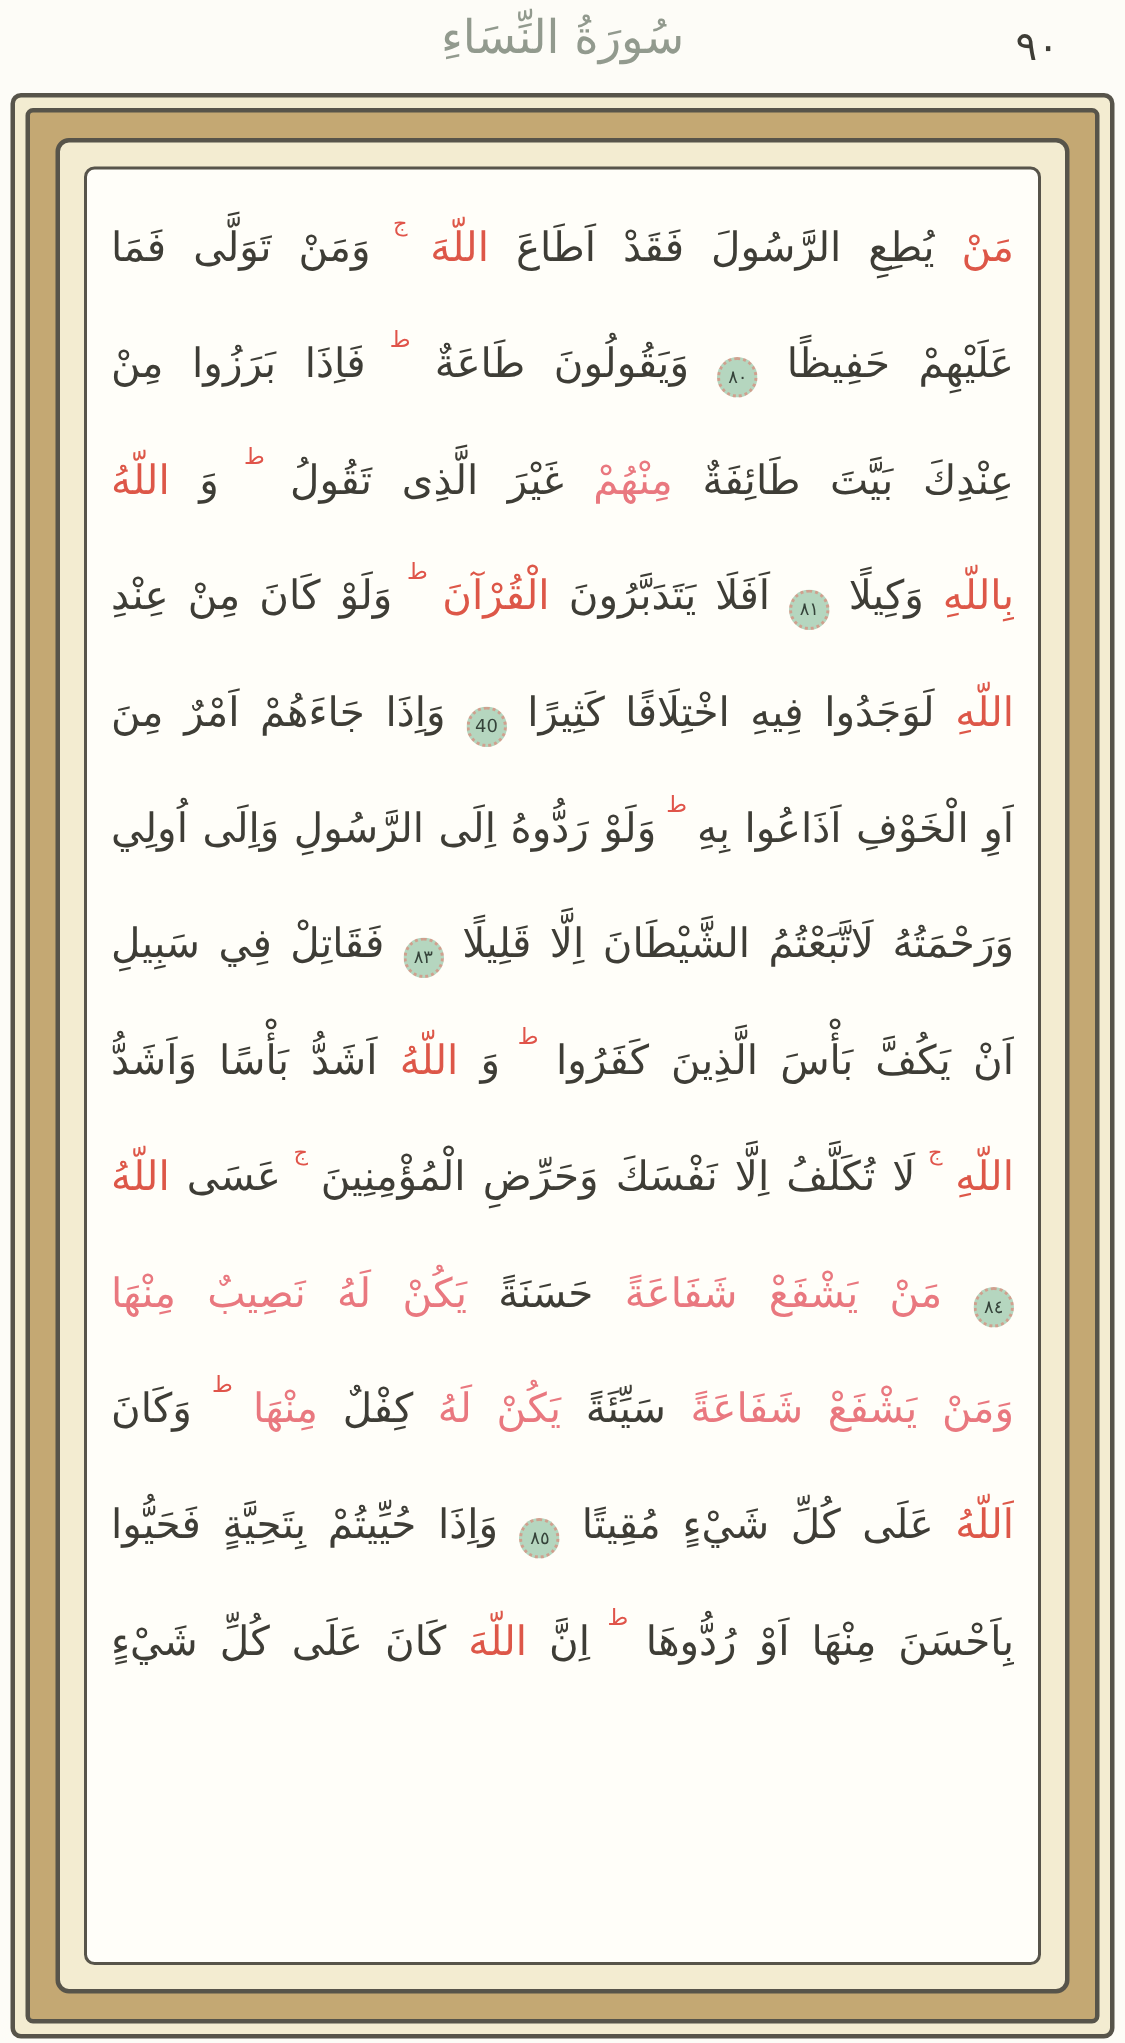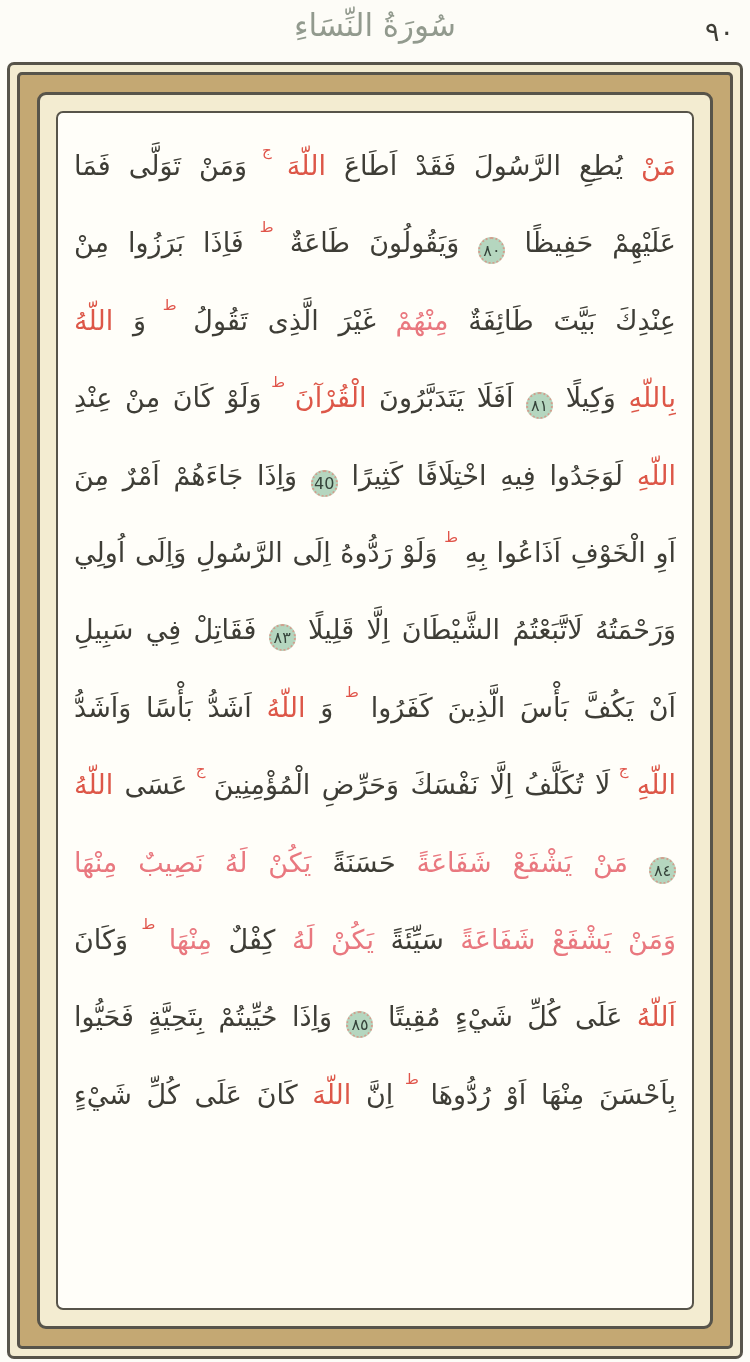--- a/index.html
+++ b/index.html
@@ -10,21 +10,21 @@
     font-family: "DejaVu Sans", sans-serif;
     overflow: hidden;
   }
   .header { position: absolute; top: 0; left: 0; right: 0; height: 62px; }
   .surah-title {
     position: absolute; top: 7px; left: 0; width: 100%;
     text-align: center; font-size: 31px; letter-spacing: 1px;
     color: var(--title-color, #929a8e); direction: rtl;
   }
   .page-num {
-    position: absolute; top: 16px; right: 16px;
+    position: absolute; top: 16px; right: 44px;
     font-size: 27px; color: var(--text, #3e3d36); direction: rtl;
   }
   .frame1 {
     position: absolute; top: 62px; left: 7px; right: 7px; bottom: 3px;
     border: 3px solid var(--frame-line, #57544a);
     border-radius: 7px; background: var(--frame-cream, #f3ecd1);
     padding: 7px;
   }
   .frame2 {
     height: 100%;
@@ -58,21 +58,21 @@
   .waqf {
     font-size: 15px; color: var(--waqf-red, #e0544a);
     vertical-align: 20px; line-height: 0;
     margin: 0 -3px;
   }
   .vmark {
     display: inline-block; width: 27px; height: 27px;
     border-radius: 50%;
     background: var(--marker-fill, #b5d6bf);
     border: 2px dotted var(--marker-ring, #cfa08e);
-    font-size: 16px; line-height: 23px; text-align: center;
+    font-size: 12px; line-height: 23px; text-align: center;
     color: #35433a; vertical-align: -4px;
     text-align-last: center;
   }
 </style>
 </head>
 <body>
 
 <div class="header">
   <div class="surah-title">سُورَةُ النِّسَاءِ</div>
   <div class="page-num">٩٠</div>

